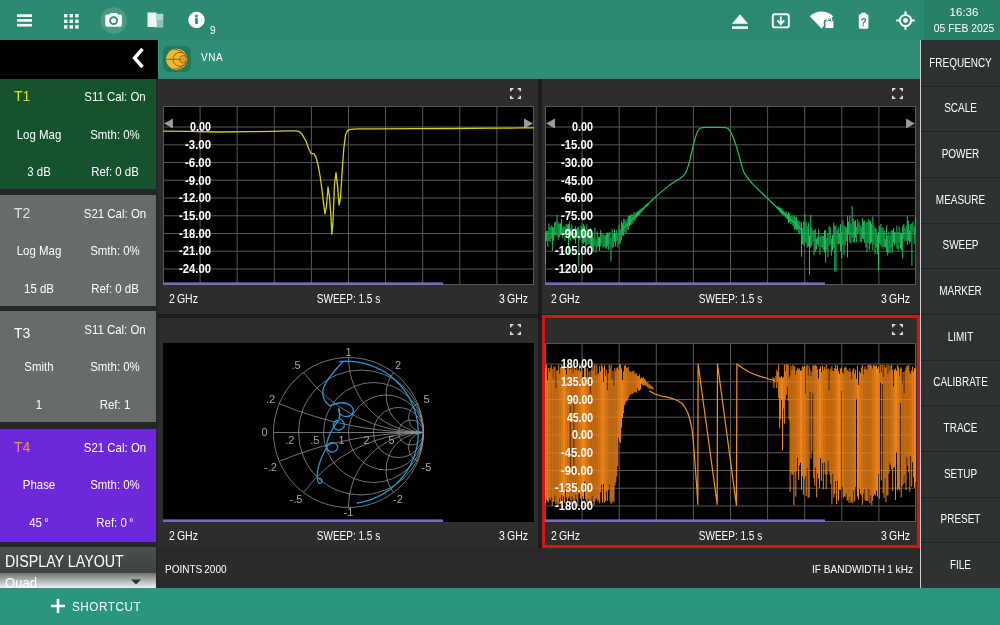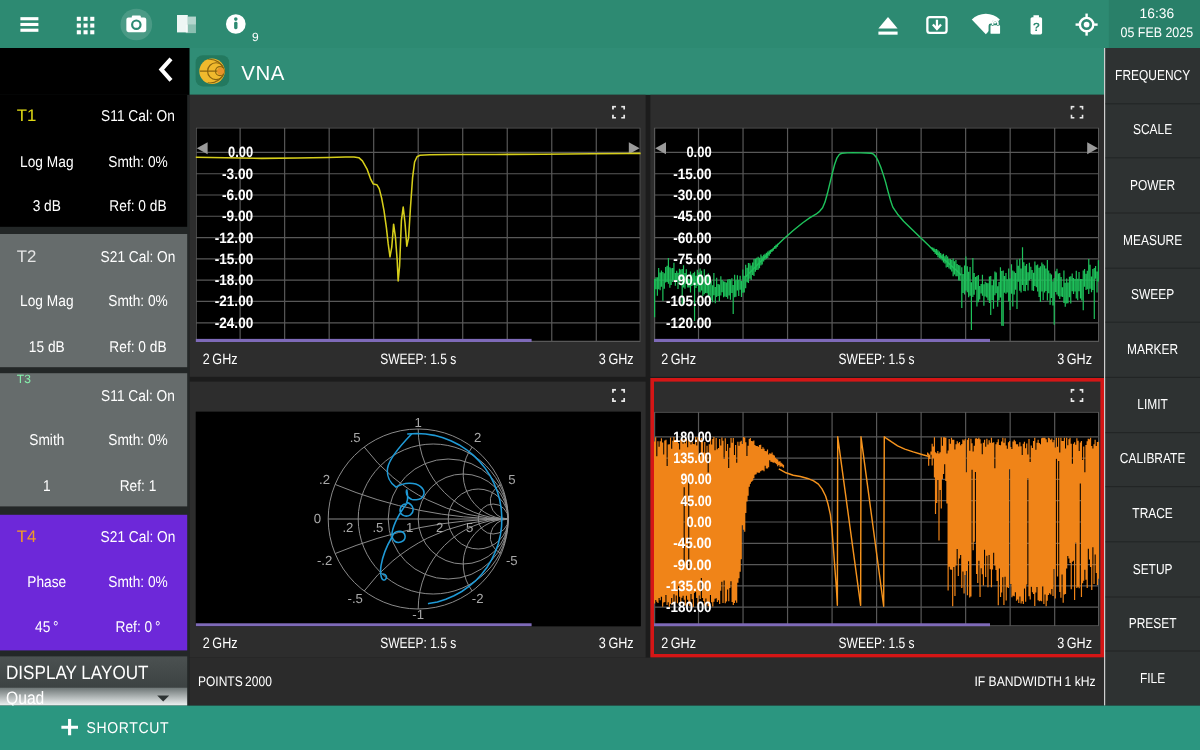--- a/index.html
+++ b/index.html
@@ -52,38 +52,38 @@
     <div style="font-size:11.5px;color:#fff">16:36</div>
   </div>
 <div class="abs" style="left:900px;top:21.5px;width:128px;text-align:center">
     <div style="font-size:11.5px;color:#fff;transform:scaleX(0.9);transform-origin:center 0">05 FEB 2025</div>
   </div>
 <div class="abs" style="left:0;top:39.5px;width:157.5px;height:548.5px;background:#232727"></div>
 <div class="abs" style="left:0;top:39.5px;width:157.5px;height:39px;background:#000"></div>
 <svg class="abs" style="left:130px;top:47px" width="16" height="22" viewBox="0 0 16 22">
     <path d="M12.5 2 L4.5 11 L12.5 20" stroke="#fff" stroke-width="3.4" fill="none"></path>
   </svg>
-<div class="abs" style="left:0;top:78.5px;width:156px;height:110.5px;background:#000000;font-size:13px;color:#fff">
+<div class="abs" style="left:0;top:78.5px;width:156px;height:110.5px;background:#14532d;font-size:13px;color:#fff">
     <div class="abs" style="left:14px;top:9.5px;color:#e0da15;font-size:14px">T1</div>
     <div class="abs" style="left:78px;top:10.5px;width:74px;text-align:center;transform:scaleX(0.88);transform-origin:center 0">S11 Cal: On</div>
     <div class="abs" style="left:0;top:48px;width:78px;text-align:center;transform:scaleX(0.88);transform-origin:center 0">Log Mag</div>
     <div class="abs" style="left:78px;top:48px;width:74px;text-align:center;transform:scaleX(0.88);transform-origin:center 0">Smth: 0%</div>
     <div class="abs" style="left:0;top:85.5px;width:78px;text-align:center;transform:scaleX(0.88);transform-origin:center 0">3 dB</div>
     <div class="abs" style="left:78px;top:85.5px;width:74px;text-align:center;transform:scaleX(0.88);transform-origin:center 0">Ref: 0 dB</div>
   </div>
 <div class="abs" style="left:0;top:195px;width:156px;height:110.5px;background:#666c6c;font-size:13px;color:#fff">
     <div class="abs" style="left:14px;top:9.5px;color:#e5e5e5;font-size:14px">T2</div>
     <div class="abs" style="left:78px;top:10.5px;width:74px;text-align:center;transform:scaleX(0.88);transform-origin:center 0">S21 Cal: On</div>
     <div class="abs" style="left:0;top:48px;width:78px;text-align:center;transform:scaleX(0.88);transform-origin:center 0">Log Mag</div>
     <div class="abs" style="left:78px;top:48px;width:74px;text-align:center;transform:scaleX(0.88);transform-origin:center 0">Smth: 0%</div>
     <div class="abs" style="left:0;top:85.5px;width:78px;text-align:center;transform:scaleX(0.88);transform-origin:center 0">15 dB</div>
     <div class="abs" style="left:78px;top:85.5px;width:74px;text-align:center;transform:scaleX(0.88);transform-origin:center 0">Ref: 0 dB</div>
   </div>
 <div class="abs" style="left:0;top:311px;width:156px;height:110.5px;background:#666c6c;font-size:13px;color:#fff">
-    <div class="abs" style="left:14px;top:0;color:#86efac;font-size:10px">T3</div>
+    <div class="abs" style="left:14px;top:14px;color:#ffffff;font-size:14px">T3</div>
     <div class="abs" style="left:78px;top:10.5px;width:74px;text-align:center;transform:scaleX(0.88);transform-origin:center 0">S11 Cal: On</div>
     <div class="abs" style="left:0;top:48px;width:78px;text-align:center;transform:scaleX(0.88);transform-origin:center 0">Smith</div>
     <div class="abs" style="left:78px;top:48px;width:74px;text-align:center;transform:scaleX(0.88);transform-origin:center 0">Smth: 0%</div>
     <div class="abs" style="left:0;top:85.5px;width:78px;text-align:center;transform:scaleX(0.88);transform-origin:center 0">1</div>
     <div class="abs" style="left:78px;top:85.5px;width:74px;text-align:center;transform:scaleX(0.88);transform-origin:center 0">Ref: 1</div>
   </div>
 <div class="abs" style="left:0;top:429px;width:156px;height:112.5px;background:#6d28d9;font-size:13px;color:#fff">
     <div class="abs" style="left:14px;top:9.5px;color:#f09a28;font-size:14px">T4</div>
     <div class="abs" style="left:78px;top:10.5px;width:74px;text-align:center;transform:scaleX(0.88);transform-origin:center 0">S21 Cal: On</div>
     <div class="abs" style="left:0;top:48px;width:78px;text-align:center;transform:scaleX(0.88);transform-origin:center 0">Phase</div>
@@ -107,21 +107,21 @@
       </clipPath>
     </defs>
 <circle cx="13.7" cy="13.3" r="10.6" fill="#f0b92d"></circle>
 <path d="M3.1 13.3H24.3" stroke="#8a6410" stroke-width="1" fill="none" clip-path="url(#vc)"></path>
 <circle cx="17" cy="13.3" r="7" stroke="#8a6410" stroke-width="1" fill="none" clip-path="url(#vc)"></circle>
 <circle cx="20.3" cy="13.3" r="3.7" stroke="#8a6410" stroke-width="1" fill="none" clip-path="url(#vc)"></circle>
 <path d="M10 3.5 A12.5 12.5 0 0 1 24 13.3" stroke="#8a6410" stroke-width="1" fill="none" clip-path="url(#vc)"></path>
 <path d="M10 23.1 A12.5 12.5 0 0 0 24 13.3" stroke="#8a6410" stroke-width="1" fill="none" clip-path="url(#vc)"></path>
 <circle cx="20.9" cy="13.3" r="2.9" fill="#e8932a"></circle>
 </svg>
-<div class="abs" style="left:201px;top:51.5px;font-size:17px;color:#fff;letter-spacing:0.5px">VNA</div>
+<div class="abs" style="left:201px;top:51.5px;font-size:10px;color:#fff;letter-spacing:0.5px">VNA</div>
 <div class="abs" style="left:157.5px;top:79px;width:380px;height:234.5px;background:#2d2d2d"></div>
 <div class="abs" style="left:541.5px;top:79px;width:378px;height:234.5px;background:#2d2d2d"></div>
 <div class="abs" style="left:157.5px;top:317.5px;width:380px;height:230px;background:#2d2d2d"></div>
 <div class="abs" style="left:541.5px;top:314.5px;width:378px;height:233.8px;background:#2d2d2d;border:3px solid #d51616"></div>
 <svg style="position:absolute;left:509.5px;top:87.5px" width="11" height="11" viewBox="0 0 11 11">
     <path d="M0.8 3.3V0.8H3.3M7.7 0.8H10.2V3.3M10.2 7.7V10.2H7.7M3.3 10.2H0.8V7.7" stroke="#e8e8e8" stroke-width="1.5" fill="none"></path>
   </svg>
 <svg style="position:absolute;left:891.5px;top:87.5px" width="11" height="11" viewBox="0 0 11 11">
     <path d="M0.8 3.3V0.8H3.3M7.7 0.8H10.2V3.3M10.2 7.7V10.2H7.7M3.3 10.2H0.8V7.7" stroke="#e8e8e8" stroke-width="1.5" fill="none"></path>
   </svg>

